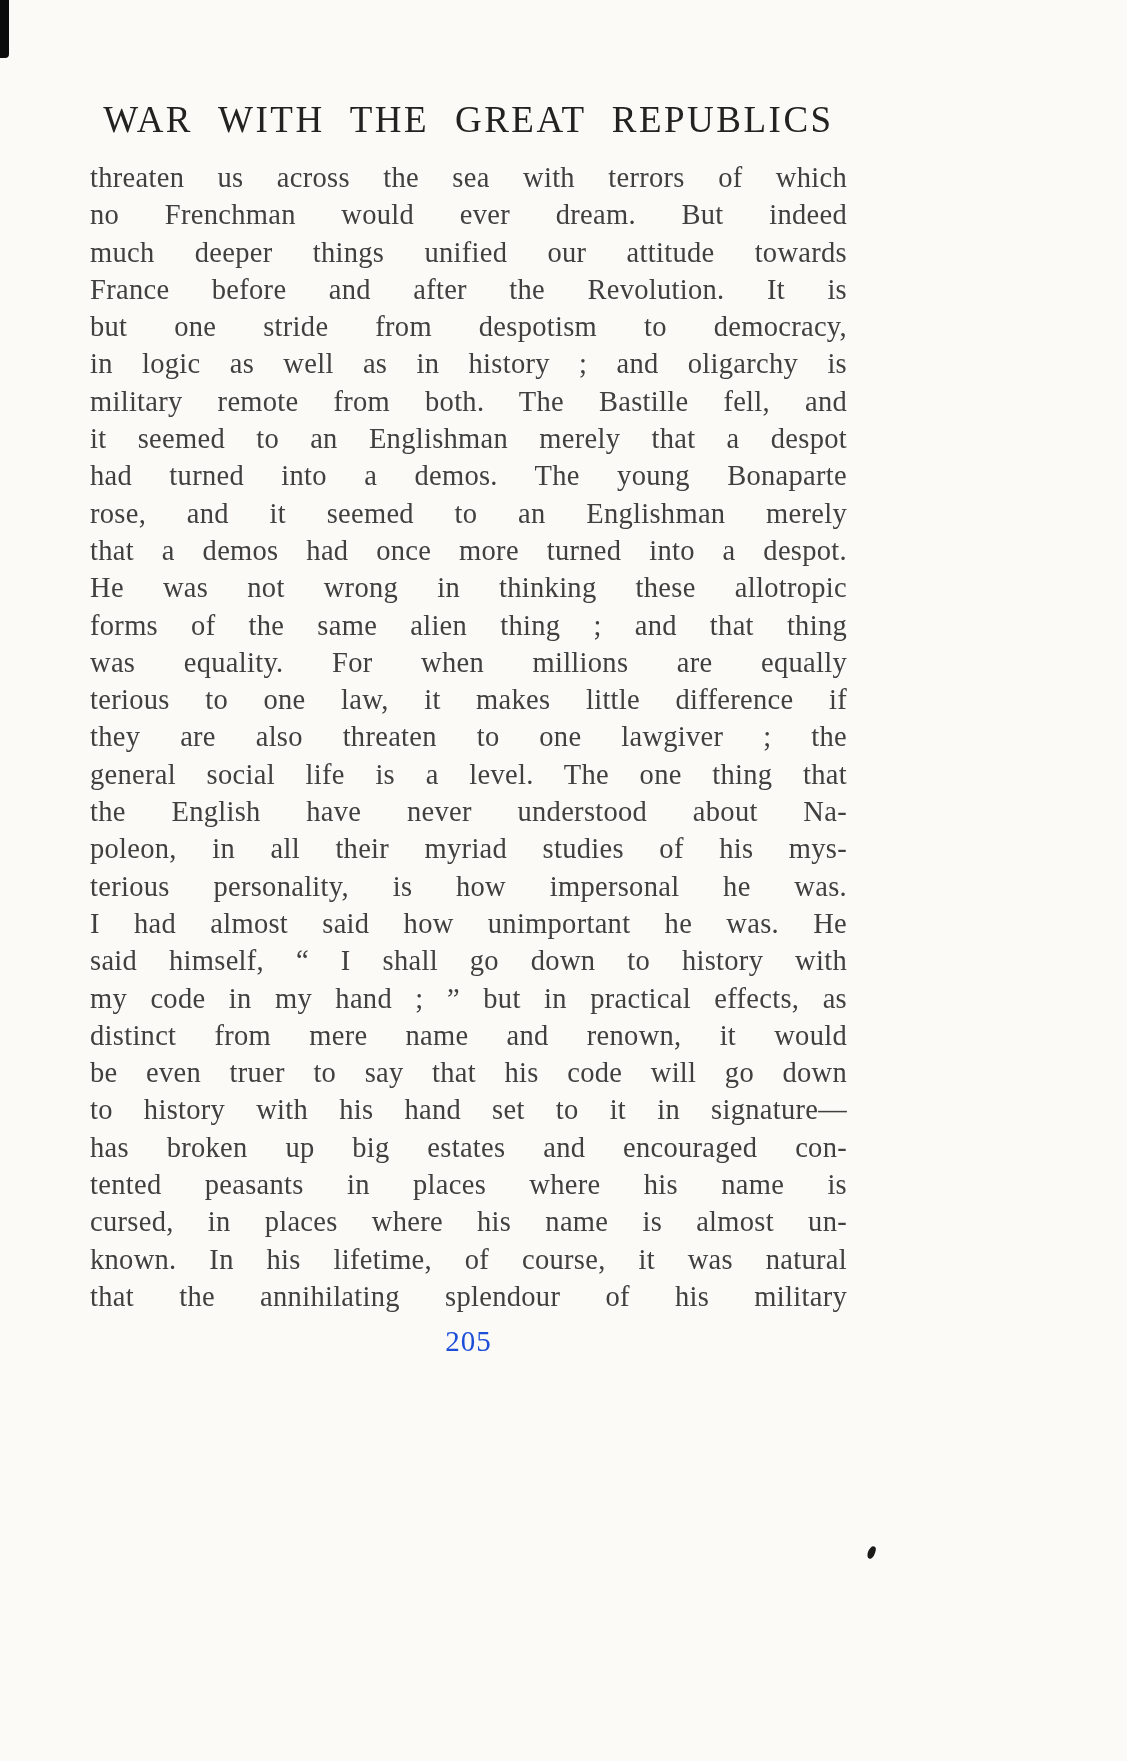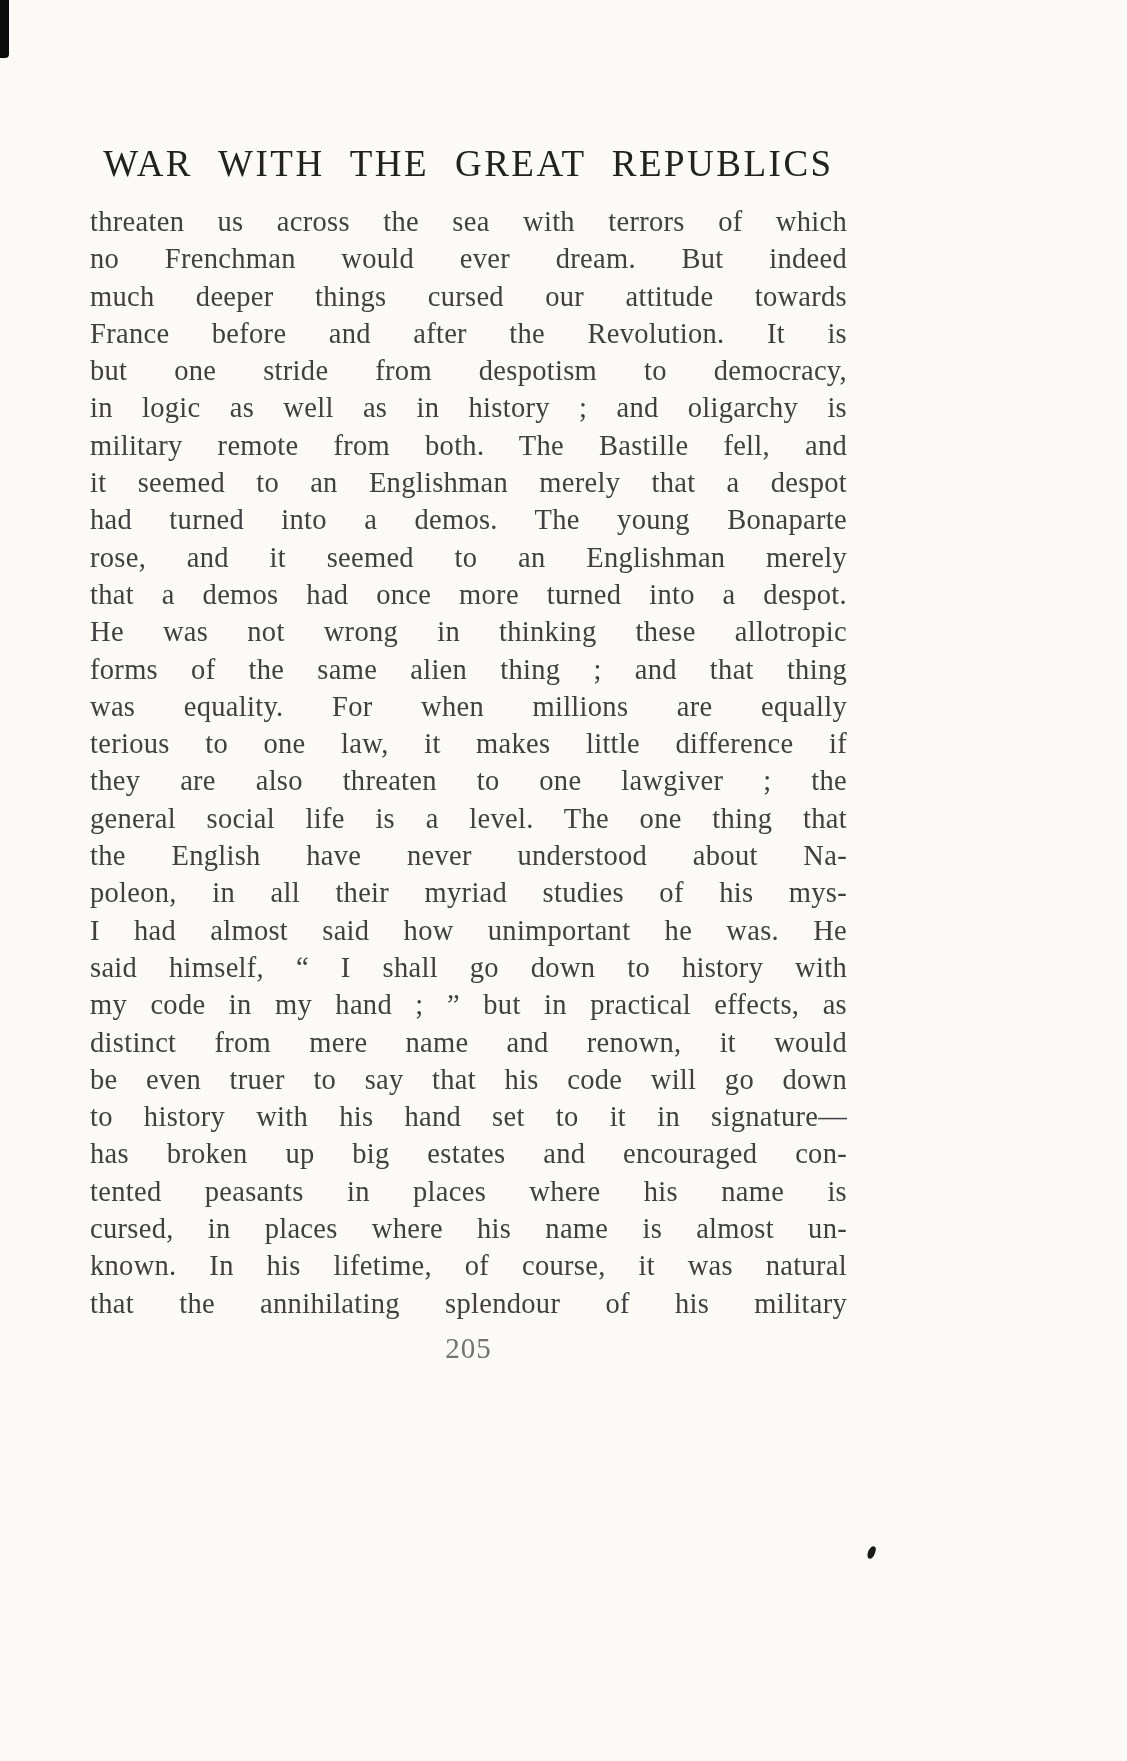--- a/index.html
+++ b/index.html
@@ -22,21 +22,20 @@
     width: 9px;
     height: 58px;
     background: #0b0b0b;
     border-bottom-right-radius: 4px;
   }
   .content-column {
     position: absolute;
     left: 90px;
     top: 98px;
     width: 757px;
-    margin-top: 44px;
   }
   .page-header {
     font-size: 37px;
     font-weight: 400;
     letter-spacing: 2.5px;
     word-spacing: 14px;
     text-align: center;
     margin: 0 0 18px 0;
     white-space: nowrap;
     color: #242220;
@@ -52,21 +51,21 @@
     text-align-last: justify;
     white-space: nowrap;
     letter-spacing: 0.3px;
     color: #404040;
   }
   .page-number {
     margin-top: 10px;
     text-align: center;
     font-size: 29px;
     letter-spacing: 1px;
-    color: #737373;
+    color: #1d4ed8;
   }
   .scan-speck {
     position: absolute;
     left: 868px;
     top: 1546px;
     width: 7px;
     height: 13px;
     background: #1c1a18;
     border-radius: 60% 40% 55% 45%;
     transform: rotate(18deg);
@@ -76,37 +75,38 @@
 <body>
 
 <div class="scan-edge-mark"></div>
 
 <div class="content-column">
   <h1 class="page-header">WAR WITH THE GREAT REPUBLICS</h1>
 
   <div class="body-text">
       <div class="line">threaten us across the sea with terrors of which</div>
       <div class="line">no Frenchman would ever dream.  But indeed</div>
-      <div class="line">much deeper things cursed our attitude towards</div>
+      <div class="line">much deeper things unified our attitude towards</div>
       <div class="line">France before and after the Revolution.  It is</div>
       <div class="line">but one stride from despotism to democracy,</div>
       <div class="line">in logic as well as in history ; and oligarchy is</div>
       <div class="line">military remote from both.  The Bastille fell, and</div>
       <div class="line">it seemed to an Englishman merely that a despot</div>
       <div class="line">had turned into a demos.  The young Bonaparte</div>
       <div class="line">rose, and it seemed to an Englishman merely</div>
       <div class="line">that a demos had once more turned into a despot.</div>
       <div class="line">He was not wrong in thinking these allotropic</div>
       <div class="line">forms of the same alien thing ; and that thing</div>
       <div class="line">was equality.  For when millions are equally</div>
       <div class="line">terious to one law, it makes little difference if</div>
       <div class="line">they are also threaten to one lawgiver ; the</div>
       <div class="line">general social life is a level.  The one thing that</div>
       <div class="line">the English have never understood about Na-</div>
       <div class="line">poleon, in all their myriad studies of his mys-</div>
+      <div class="line">terious personality, is how impersonal he was.</div>
       <div class="line">I had almost said how unimportant he was.  He</div>
       <div class="line">said himself, “ I shall go down to history with</div>
       <div class="line">my code in my hand ; ” but in practical effects, as</div>
       <div class="line">distinct from mere name and renown, it would</div>
       <div class="line">be even truer to say that his code will go down</div>
       <div class="line">to history with his hand set to it in signature—</div>
       <div class="line">has broken up big estates and encouraged con-</div>
       <div class="line">tented peasants in places where his name is</div>
       <div class="line">cursed, in places where his name is almost un-</div>
       <div class="line">known.  In his lifetime, of course, it was natural</div>

